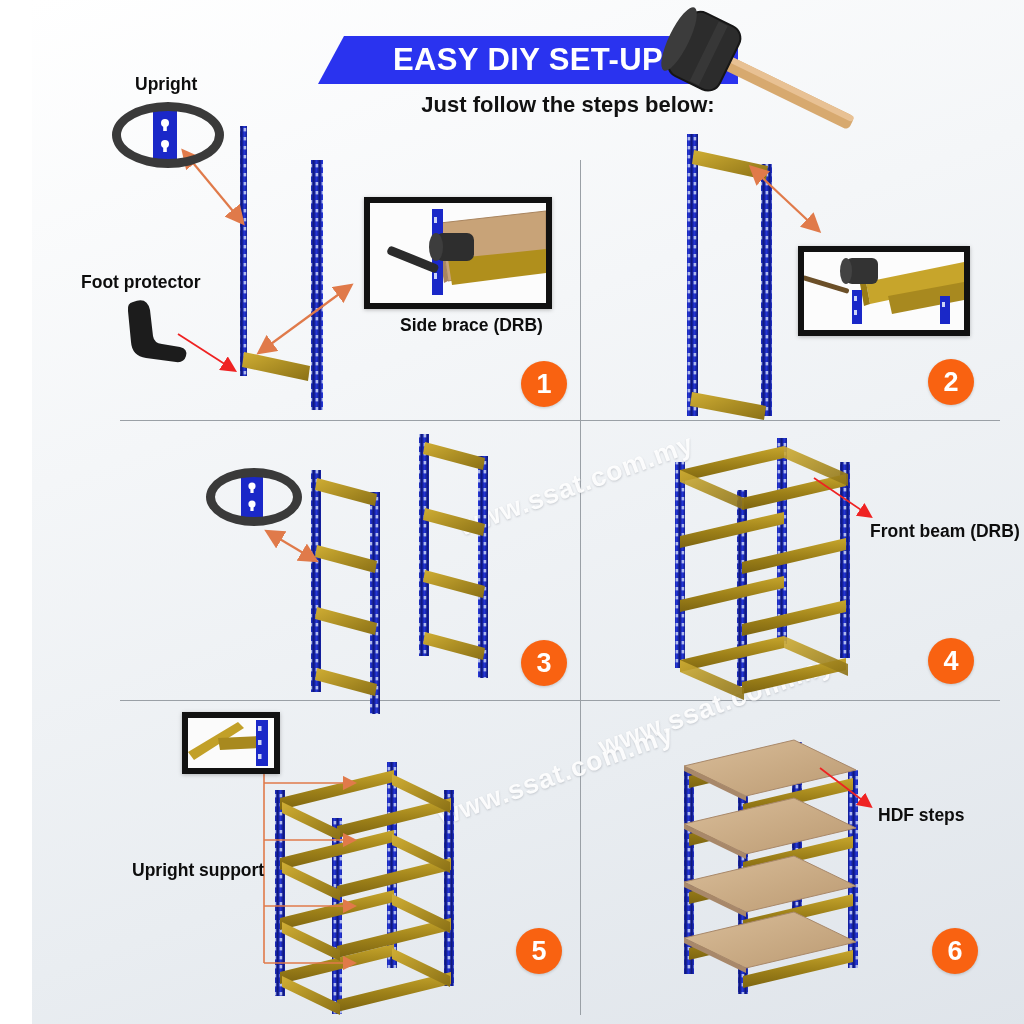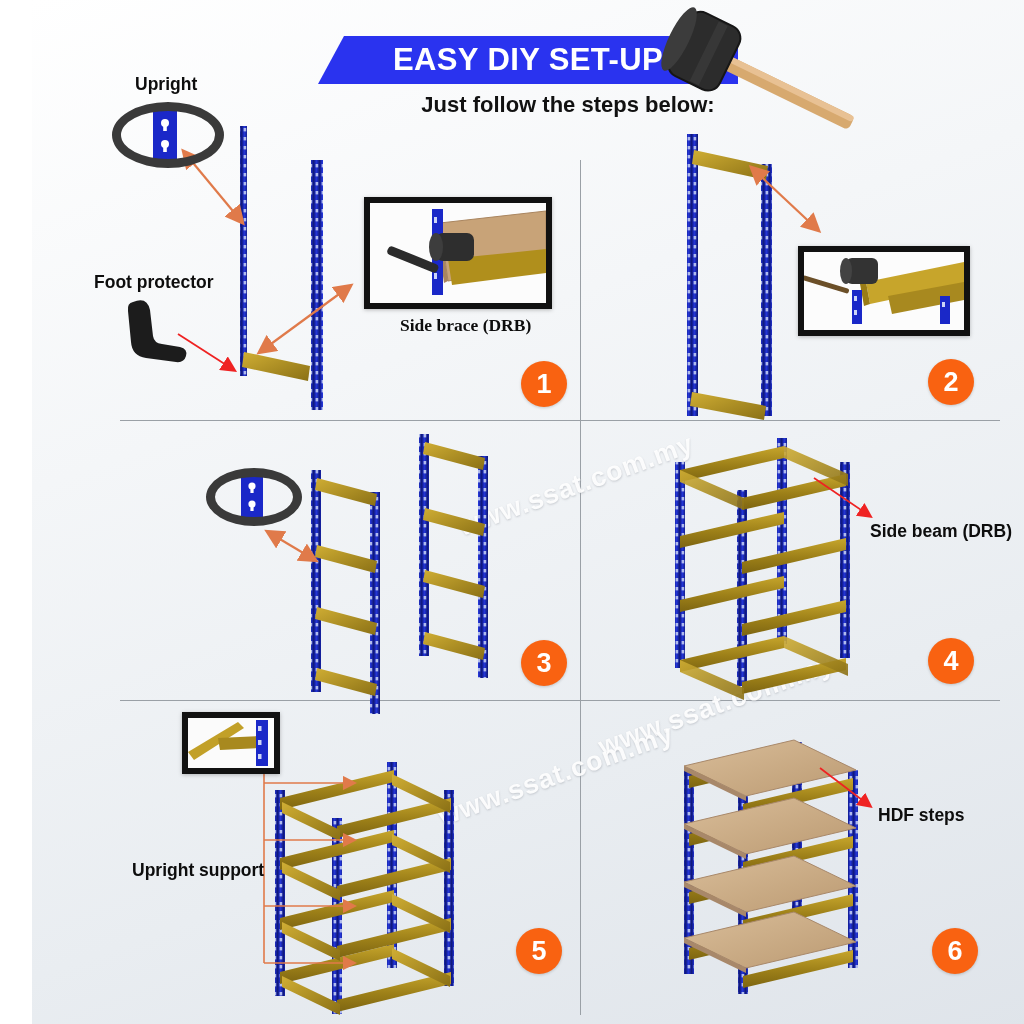--- a/index.html
+++ b/index.html
@@ -287,40 +287,40 @@
     <div class="ell-fill" style="left:121px; top:110px; width:24px; height:52px;"></div>
     <svg class="keyhole" style="left:121px; top:110px;" width="24" height="52" viewBox="0 0 24 52">
       <circle cx="12" cy="13" r="4" fill="#fff"></circle>
         <rect x="10.2" y="13" width="3.6" height="8" fill="#fff"></rect>
       <circle cx="12" cy="34" r="4" fill="#fff"></circle>
         <rect x="10.2" y="34" width="3.6" height="8" fill="#fff"></rect>
     </svg>
     <div class="ellipse" style="left:80px; top:102px; width:112px; height:66px;"></div>
   </div>
 
-  <div class="lbl" style="left:62px; top:272px;">Foot protector</div>
+  <div class="lbl" style="left:49px; top:272px;">Foot protector</div>
 
   <div class="inset" style="left:332px; top:197px; width:188px; height:112px;">
     <div class="inset-inner">
       <svg width="176" height="100" viewBox="0 0 176 100">
         <rect width="176" height="100" fill="#fcfcfc"></rect>
         <polygon points="70,20 176,8 176,62 78,78" fill="#c8a378" stroke="#a9855f" stroke-width="1"></polygon>
         <polygon points="70,20 78,78 74,80 66,24" fill="#a9855f"></polygon>
         <rect x="62" y="6" width="11" height="86" fill="#1a28c8"></rect>
         <rect x="64" y="14" width="3" height="6" fill="#cdd5f7"></rect>
         <rect x="64" y="42" width="3" height="6" fill="#cdd5f7"></rect>
         <rect x="64" y="70" width="3" height="6" fill="#cdd5f7"></rect>
         <polygon points="78,56 176,46 176,70 82,82" fill="#b08f1c"></polygon>
         <rect x="66" y="30" width="38" height="28" rx="7" fill="#2e2e2e"></rect>
         <ellipse cx="66" cy="44" rx="7" ry="14" fill="#3d3d3d"></ellipse>
         <rect x="16" y="52" width="54" height="9" rx="4" fill="#2b2b2b" transform="rotate(22 43 56)"></rect>
       </svg>
     </div>
   </div>
-  <div class="lbl" style="left:368px; top:315px;font-family:Liberation Serif, serif;">Side brace (DRB)</div>
+  <div class="lbl" style="left:368px; top:315px;">Side brace (DRB)</div>
   <div class="badge" style="left:489px; top:361px;">1</div>
 
   <div class="inset" style="left:766px; top:246px; width:172px; height:90px;">
     <div class="inset-inner">
       <svg width="160" height="78" viewBox="0 0 160 78">
         <rect width="160" height="78" fill="#fcfcfc"></rect>
         <polygon points="62,30 160,10 160,32 66,52" fill="#c7a52b"></polygon>
         <polygon points="62,30 66,52 60,54 56,32" fill="#9a7c16"></polygon>
         <polygon points="84,44 160,30 160,48 88,62" fill="#a8891f"></polygon>
         <rect x="48" y="38" width="10" height="34" fill="#1a28c8"></rect>
@@ -341,21 +341,21 @@
     <svg class="keyhole" style="left:209px; top:474px;" width="22" height="46" viewBox="0 0 22 46">
       <circle cx="11" cy="12" r="3.6" fill="#fff"></circle>
         <rect x="9.4" y="12" width="3.2" height="7" fill="#fff"></rect>
       <circle cx="11" cy="30" r="3.6" fill="#fff"></circle>
         <rect x="9.4" y="30" width="3.2" height="7" fill="#fff"></rect>
     </svg>
     <div class="ellipse" style="left:174px; top:468px; width:96px; height:58px;"></div>
   </div>
   <div class="badge" style="left:489px; top:640px;">3</div>
 
-  <div class="lbl" style="left:838px; top:521px;">Side beam (DRB)</div>
+  <div class="lbl" style="left:838px; top:521px;">Front beam (DRB)</div>
   <div class="badge" style="left:896px; top:638px;">4</div>
 
   <div class="inset" style="left:150px; top:712px; width:98px; height:62px;">
     <div class="inset-inner">
       <svg width="86" height="50" viewBox="0 0 86 50">
         <rect width="86" height="50" fill="#fbfbfb"></rect>
         <polygon points="0,34 50,4 56,10 6,42" fill="#c2a028"></polygon>
         <polygon points="30,20 72,18 72,30 32,32" fill="#a8891f"></polygon>
         <rect x="68" y="2" width="12" height="46" fill="#1a28c8"></rect>
         <rect x="70" y="8" width="3.5" height="5" fill="#cdd5f7"></rect>

